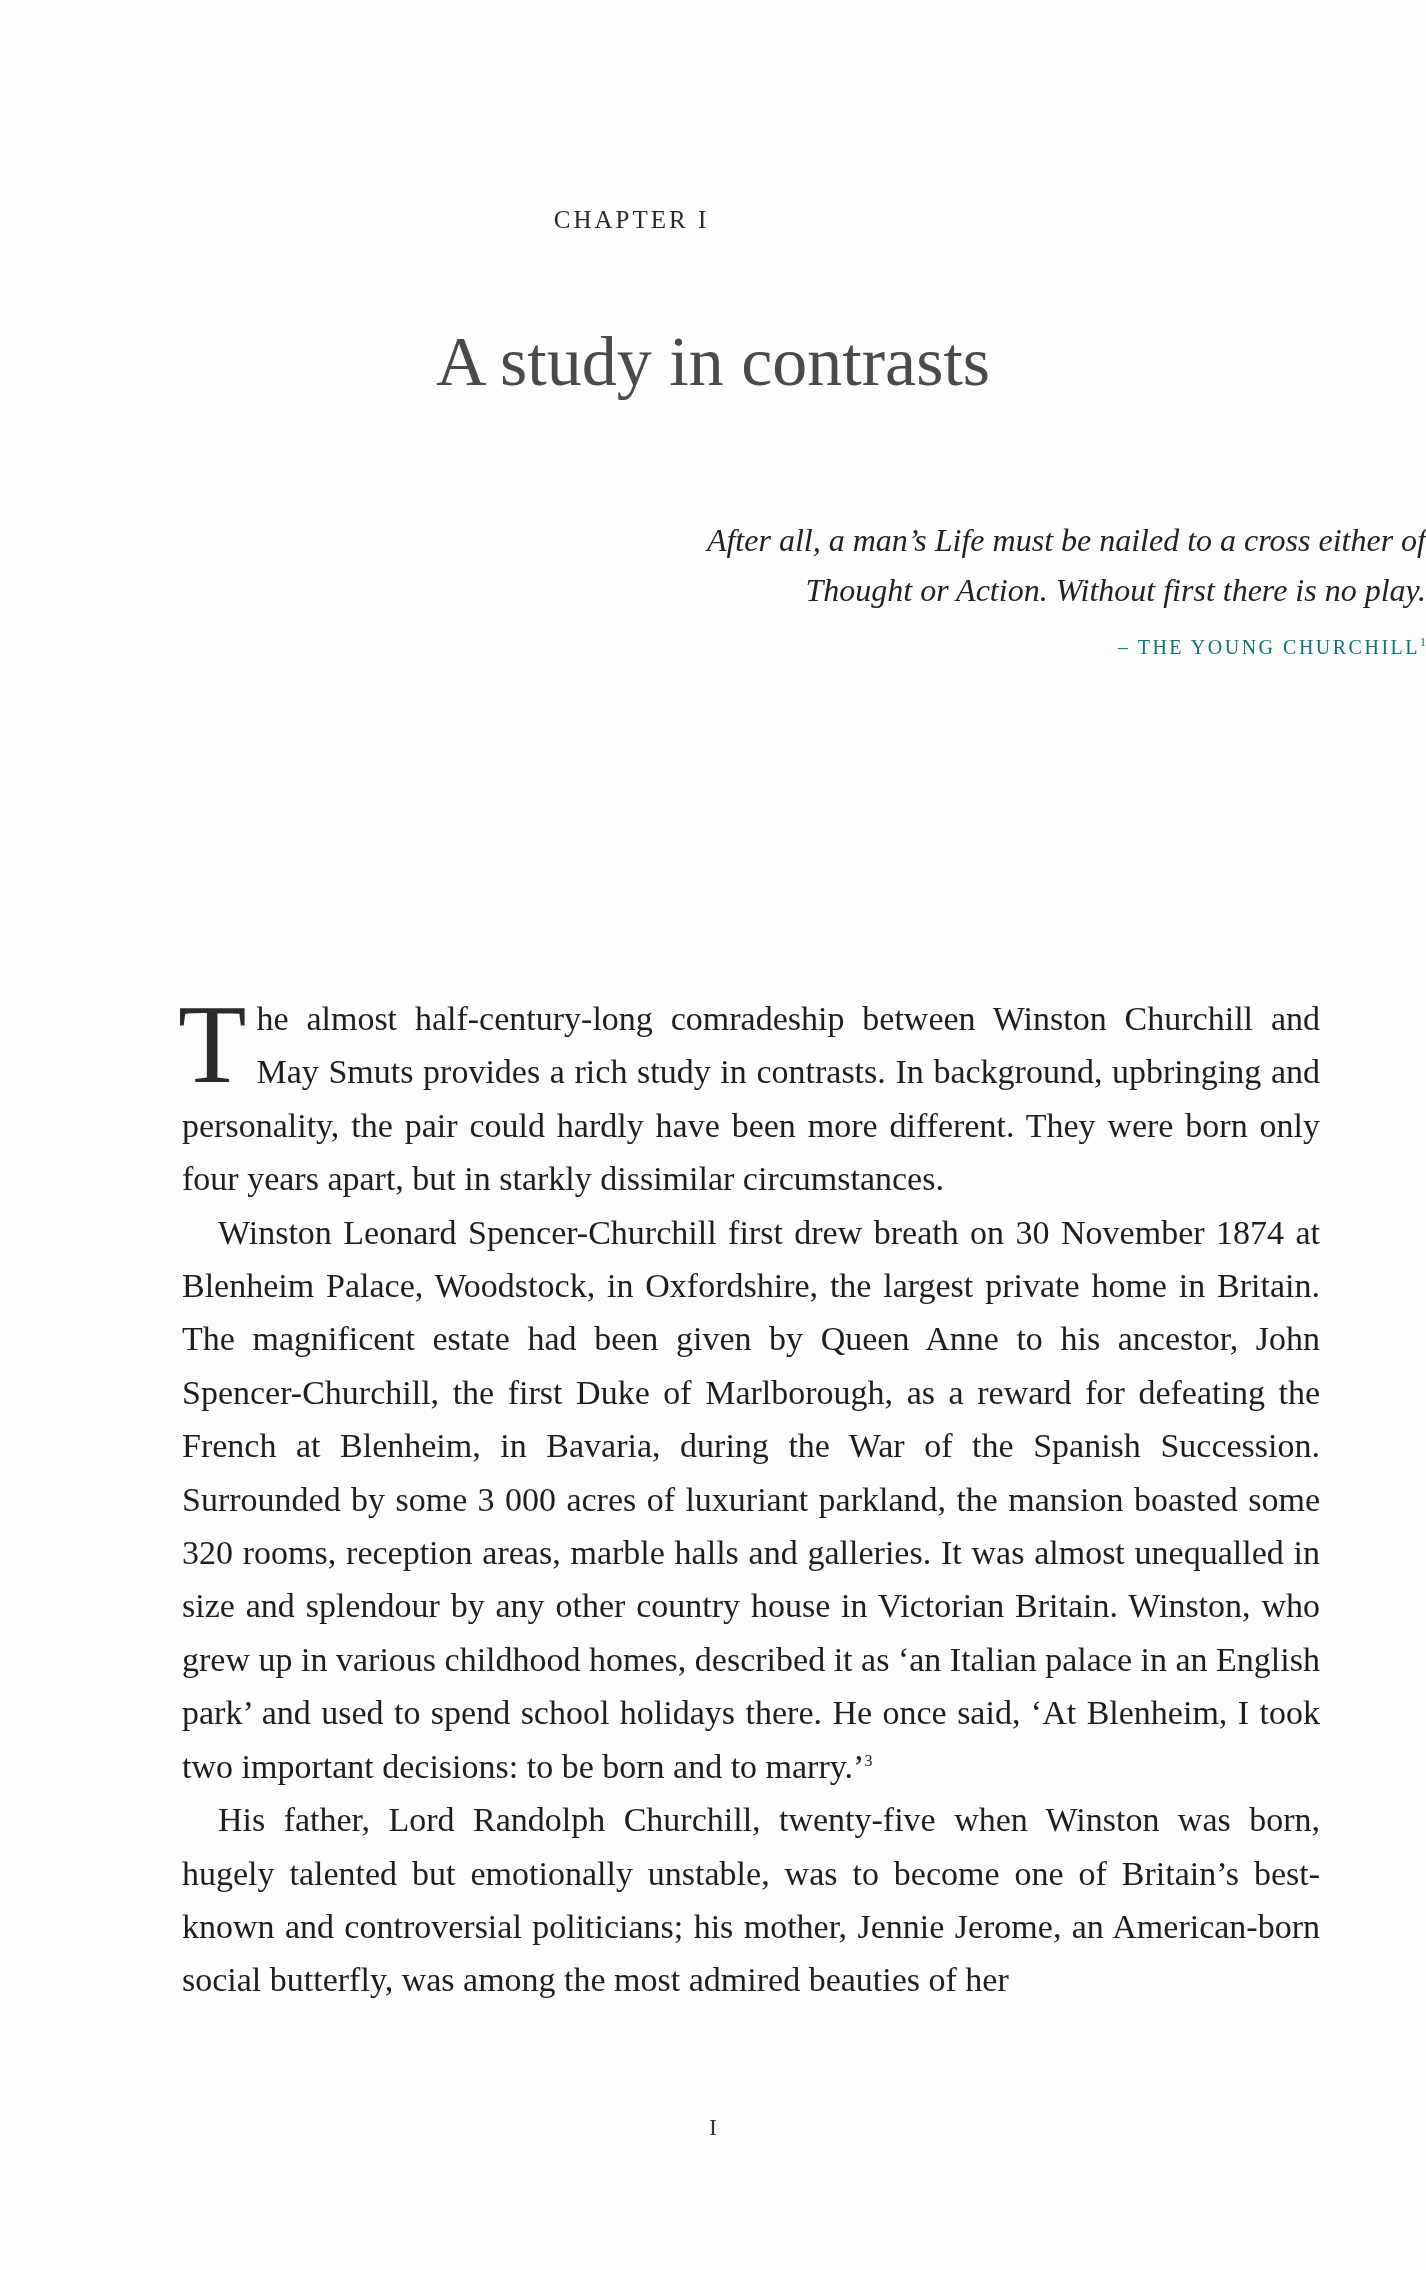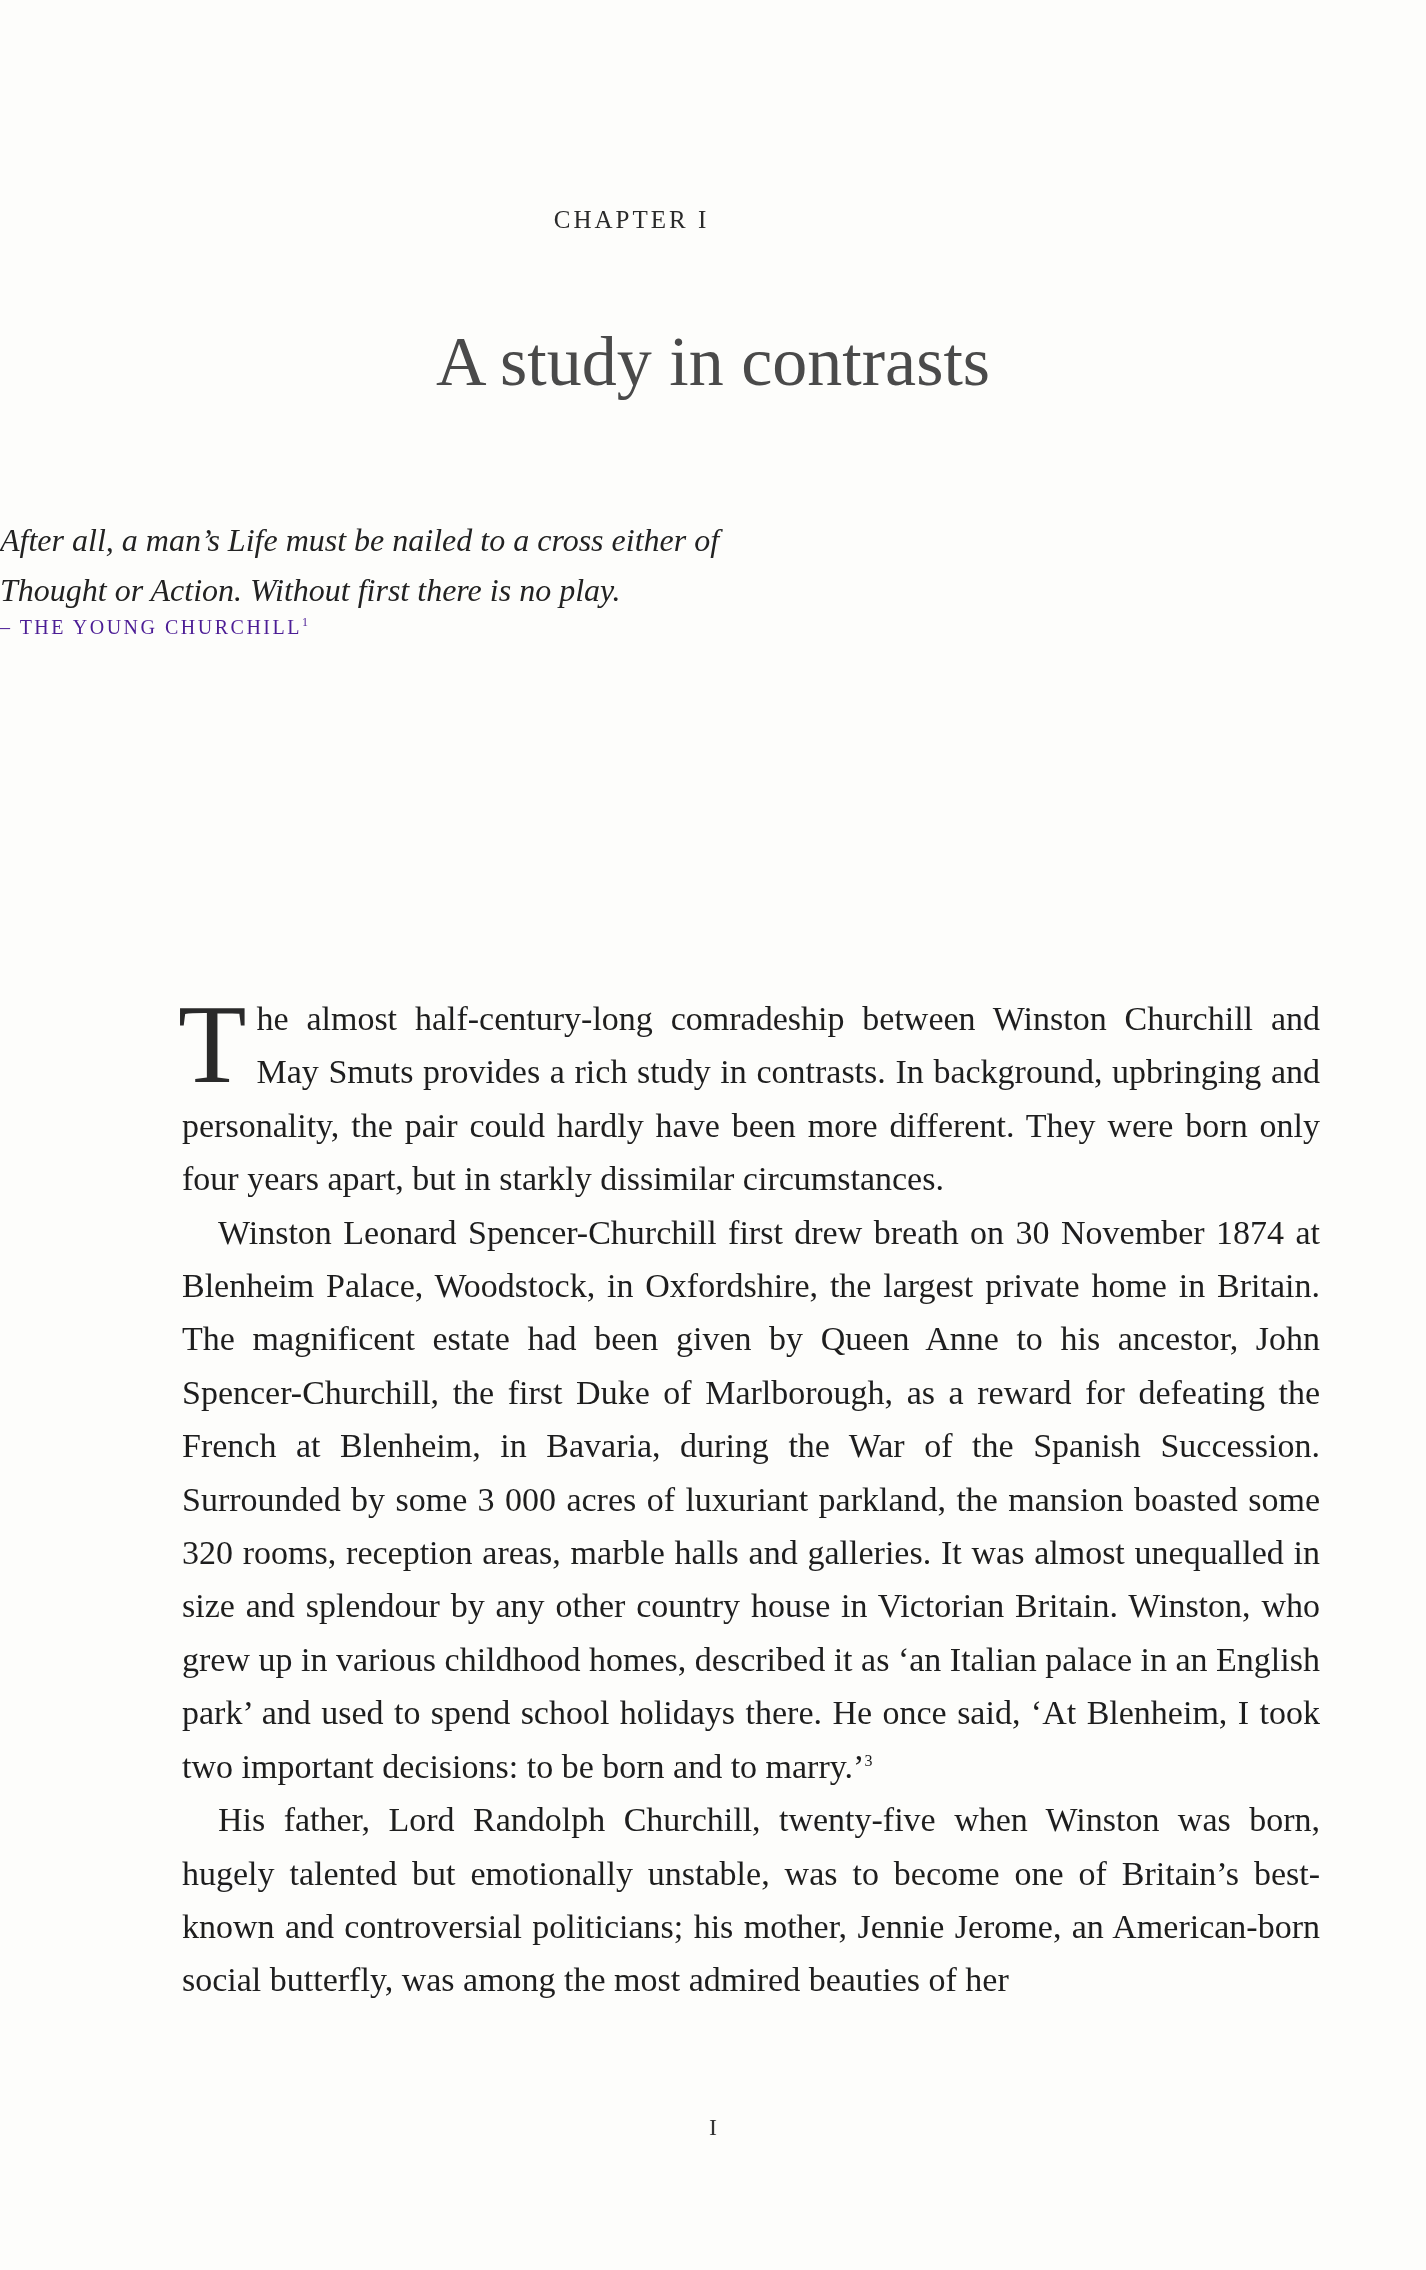--- a/index.html
+++ b/index.html
@@ -2,23 +2,23 @@
 <html><head>
 <meta charset="utf-8">
 <style>
   html, body { margin:0; padding:0; }
   body { width:1426px; height:2270px; background:#fdfdfb; position:relative; overflow:hidden;
          font-family:"DejaVu Serif","Liberation Serif",serif; color:#222; }
   .chapter-label { position:absolute; top:206px; left:0; width:1263px; text-align:center;
          font-family:"Liberation Serif",serif; font-size:25px; letter-spacing:3px; color:#2a2a2a; }
   .chapter-title { position:absolute; top:322px; left:0; width:1426px; text-align:center;
          font-family:"Liberation Serif",serif; font-size:70px; color:#4a4a4a; }
-  .epigraph { position:absolute; left:0; width:1426px; text-align:left; font-family:"Liberation Serif",serif; }
+  .epigraph { position:absolute; left:0; width:1426px; text-align:right; font-family:"Liberation Serif",serif; }
   .epi-line { font-style:italic; font-size:32px; line-height:50px; color:#222; }
-  .epi-attr { font-size:20px; letter-spacing:2.5px; color:#4c1d95; margin-top:0; }
+  .epi-attr { font-size:20px; letter-spacing:2.5px; color:#0f766e; margin-top:20px; }
   .epi-attr sup { font-size:12px; letter-spacing:0; }
   .body-text { position:absolute; top:992px; left:182px; width:1138px;
          font-family:"Liberation Serif",serif; font-size:34px; line-height:53.4px; color:#1e1e1e; }
   .body-text p { margin:0; text-align:justify; text-align-last:left; }
   .body-text p.indent { text-indent:36px; }
   .dropcap { float:left; font-size:112px; line-height:92px; margin:6px 10px 0 -4px; color:#2a2a2a; }
   .page-number { position:absolute; top:2114px; left:0; width:1426px; text-align:center;
          font-family:"Liberation Serif",serif; font-size:24px; color:#333; }
   sup.fn { font-size:16px; vertical-align:super; line-height:0; }
 </style>

